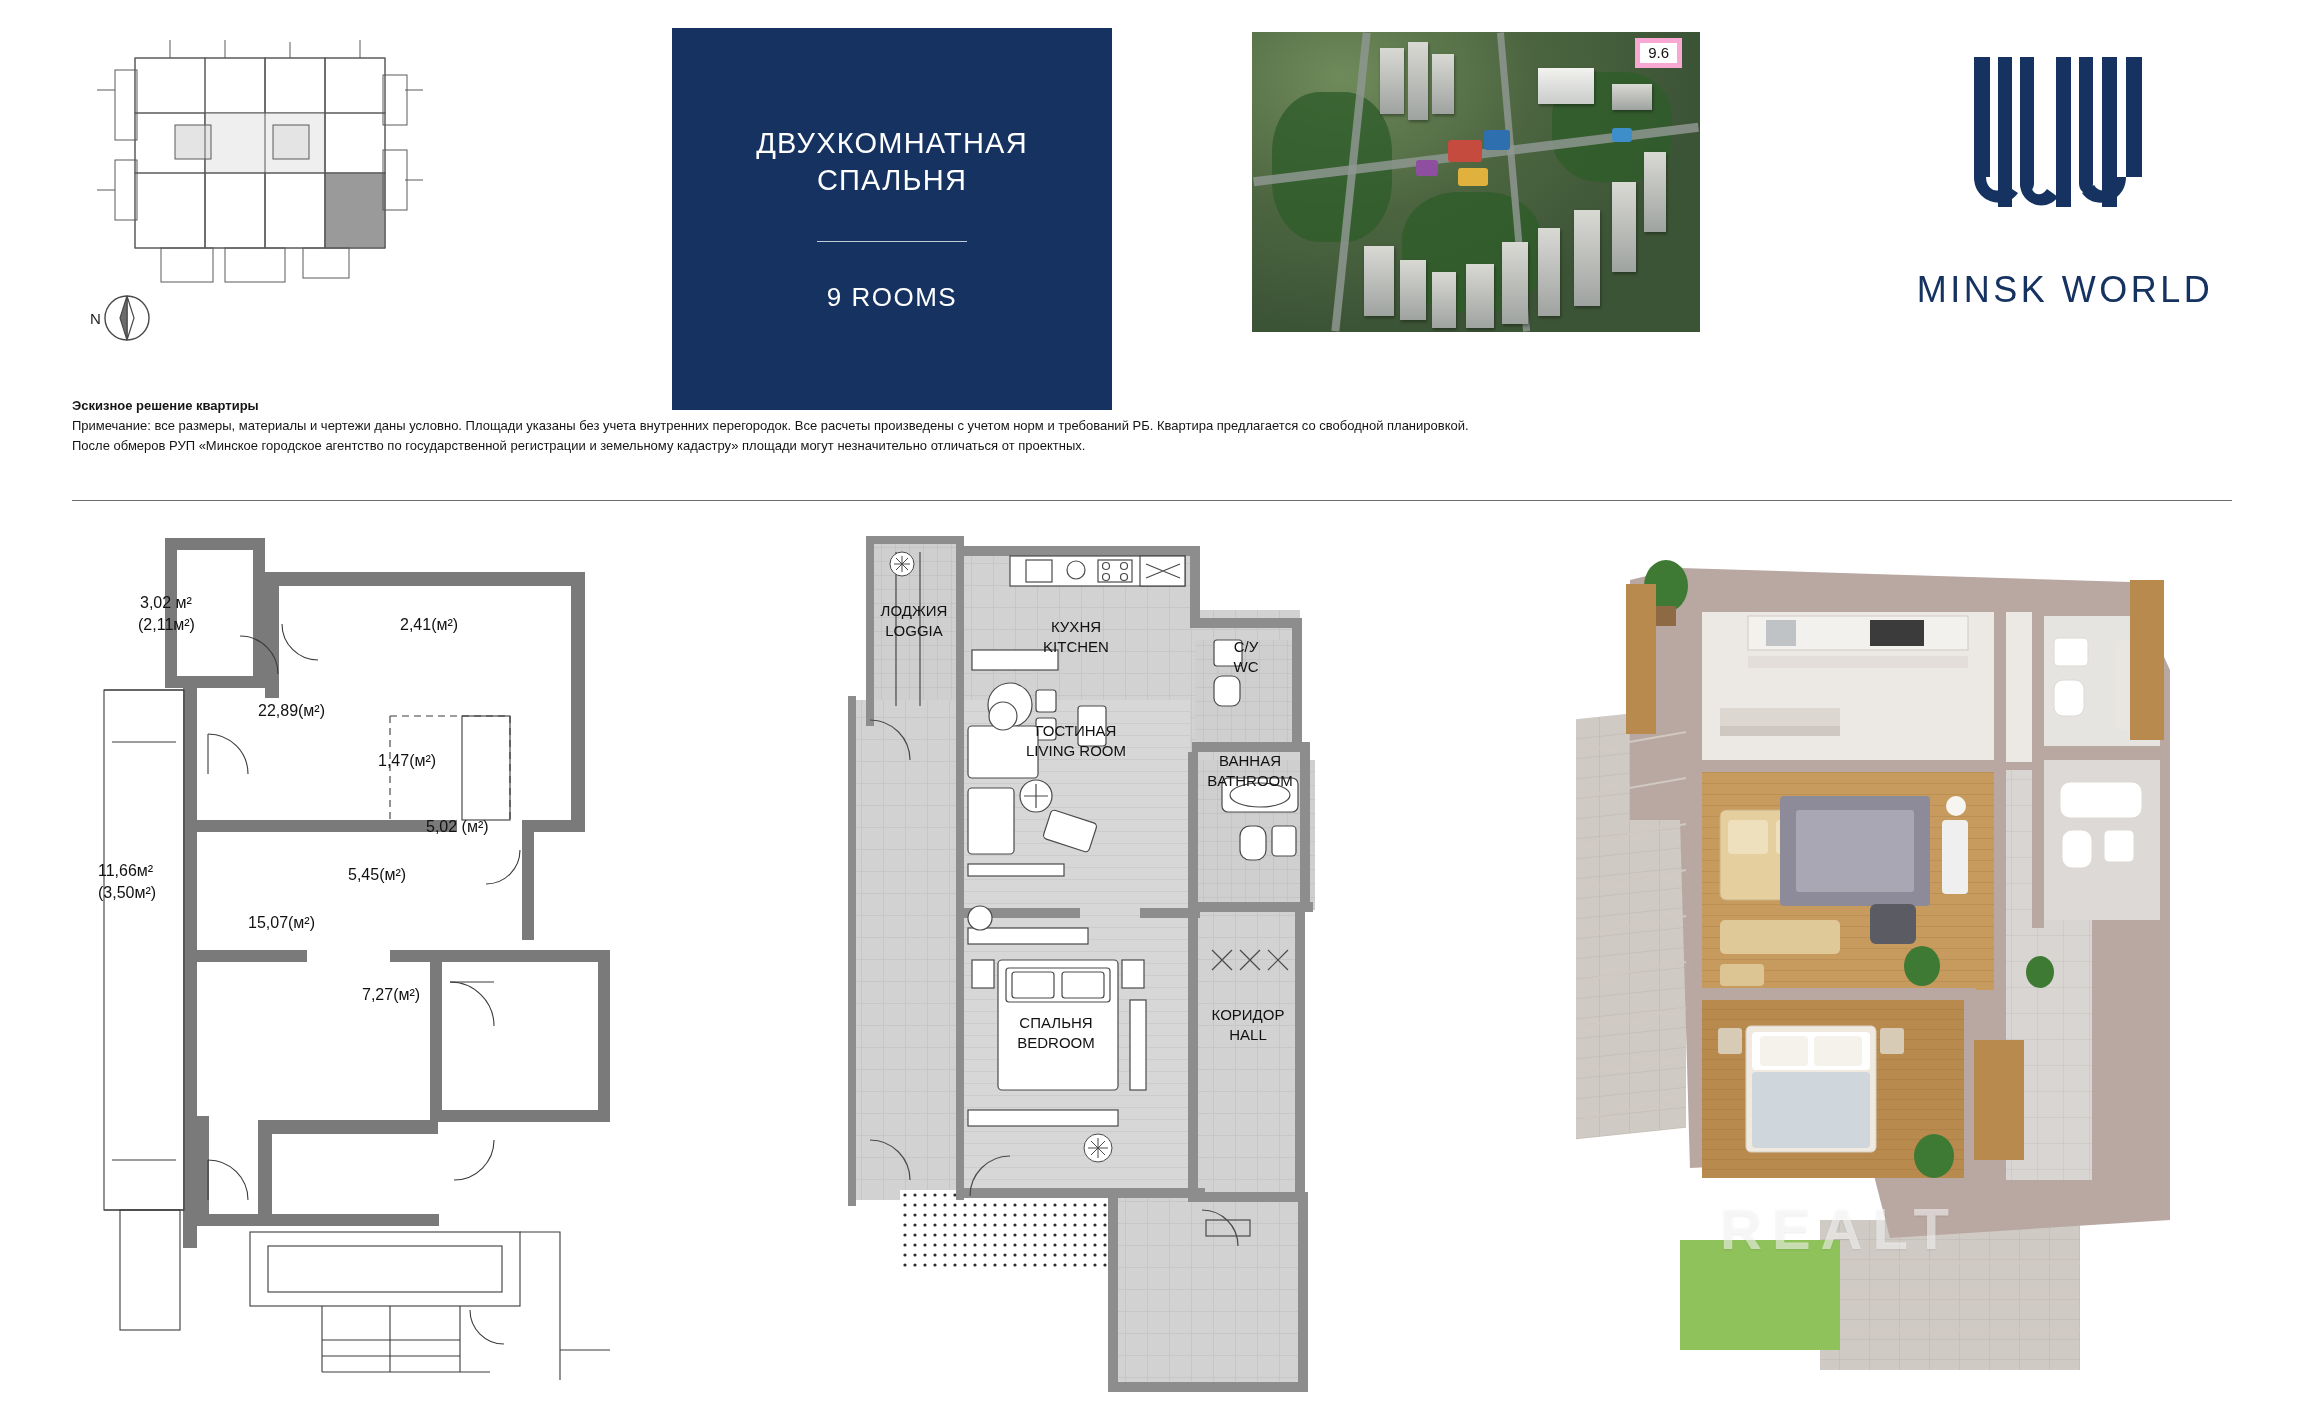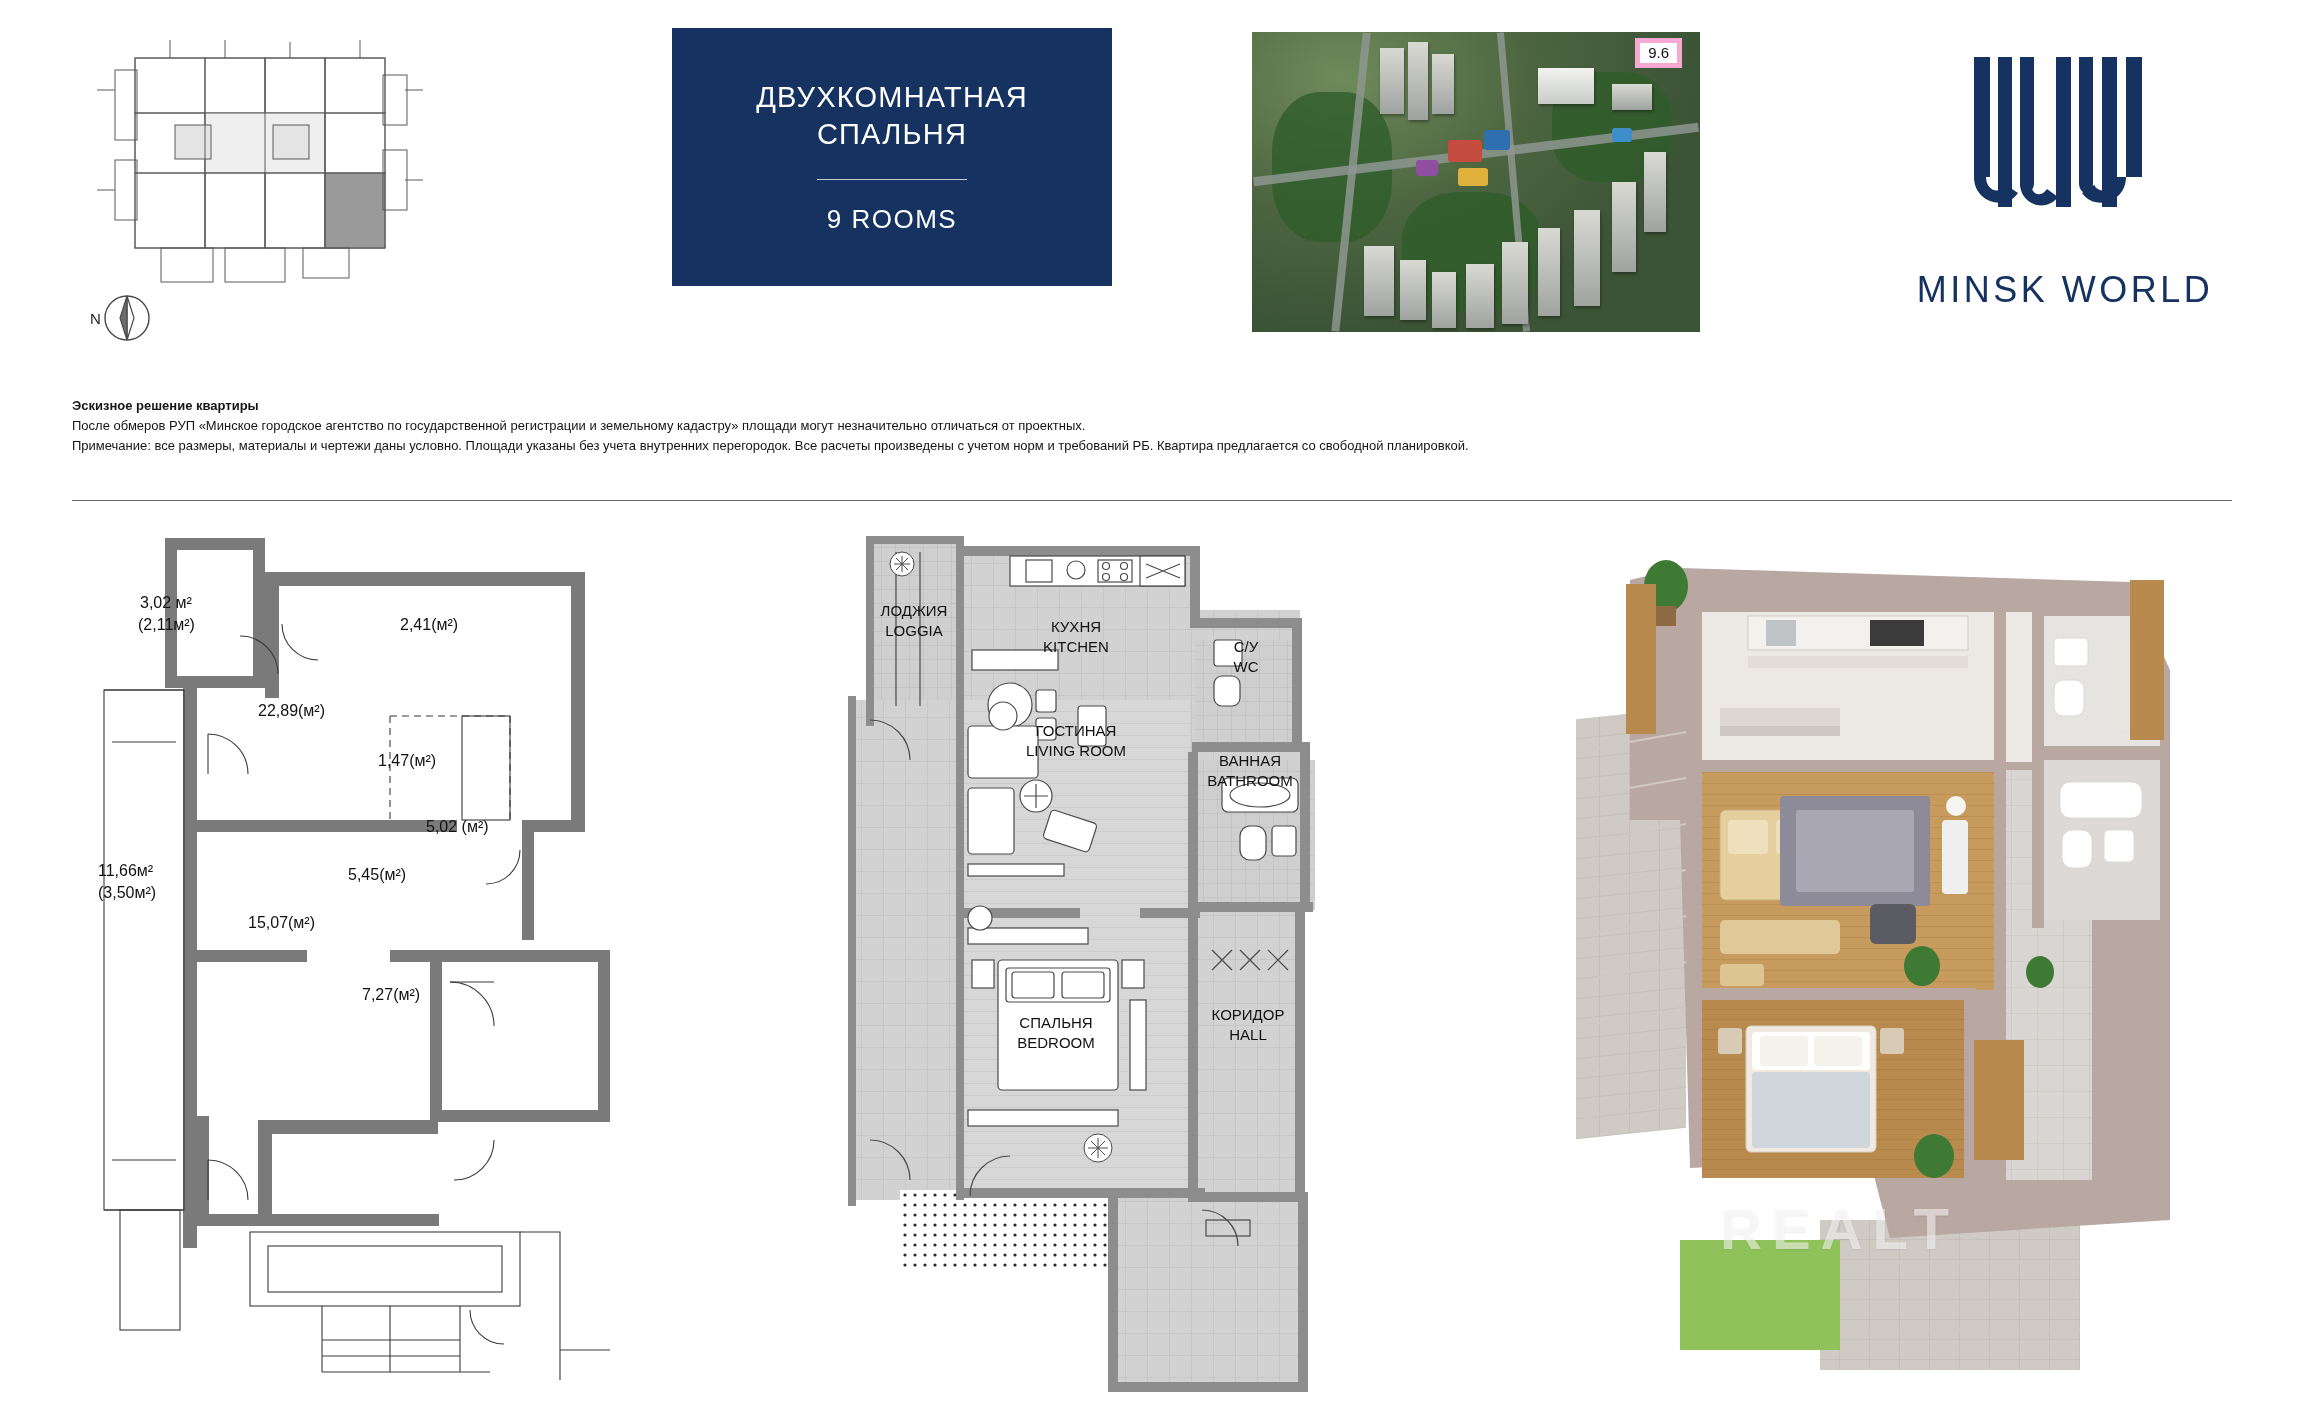--- a/index.html
+++ b/index.html
@@ -35,27 +35,28 @@
   .compass {
     position: absolute;
     left: 12px; top: 258px;
     width: 68px; height: 68px;
   }
 
   
   .title-card {
     position: absolute;
     left: 672px; top: 28px;
-    width: 440px; height: 258px;
+    width: 440px; height: 382px;
     background: #153260;
     color: #ffffff;
     display: flex;
     flex-direction: column;
     align-items: center;
     justify-content: center;
+    gap: 16px;
   }
   .title-card .line1 {
     font-size: 29px;
     letter-spacing: 1.2px;
     text-align: center;
     line-height: 1.28;
     font-weight: 400;
   }
   .title-card .divider {
     width: 150px;
@@ -272,22 +273,22 @@
           <path d="M60 134 c0 22 26 30 38 14 l-11 -8 c-6 9 -16 6 -16 -6 z"></path>
         </g>
       </svg>
     </div>
     <div class="brand">MINSK WORLD</div>
   </div>
 </div>
 
 <div class="notes">
   <div class="strong">Эскизное решение квартиры</div>
+  <div>Примечание: все размеры, материалы и чертежи даны условно. Площади указаны без учета внутренних перегородок. Все расчеты произведены с учетом норм и требований РБ. Квартира предлагается со свободной планировкой.</div>
   <div>После обмеров РУП «Минское городское агентство по государственной регистрации и земельному кадастру» площади могут незначительно отличаться от проектных.</div>
-  <div>Примечание: все размеры, материалы и чертежи даны условно. Площади указаны без учета внутренних перегородок. Все расчеты произведены с учетом норм и требований РБ. Квартира предлагается со свободной планировкой.</div>
 </div>
 <div class="rule"></div>
 
 <div class="panel p1">
   <svg width="740" height="880" viewBox="0 0 740 880">
     <g stroke="#3b3b3b" fill="none" stroke-width="1.2">
 
       <g fill="#7a7a7a" stroke="none">
 
         <rect x="75" y="18" width="12" height="150"></rect>

